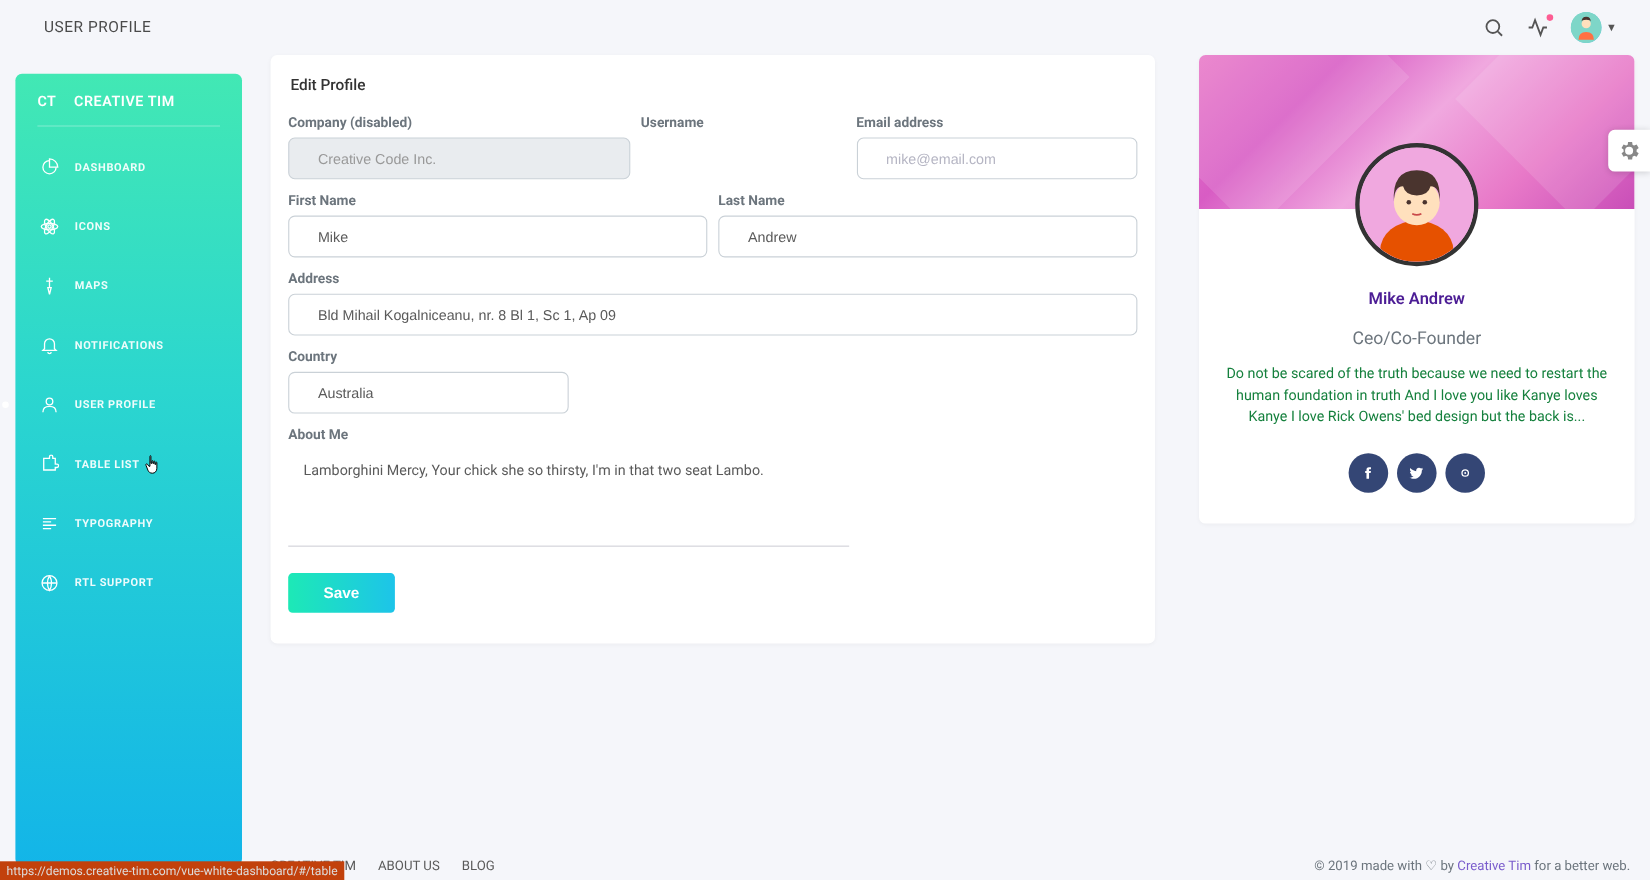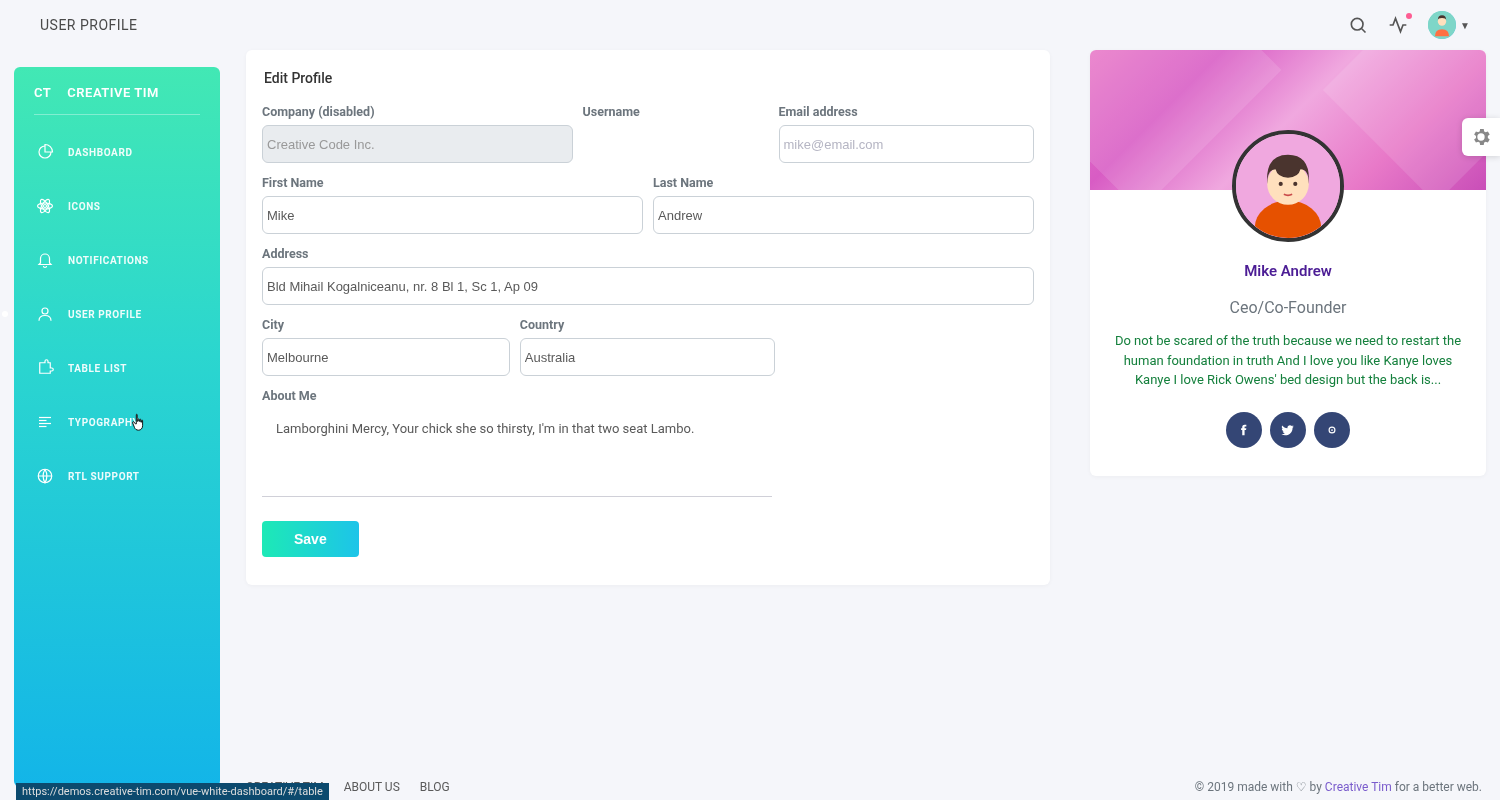--- a/index.html
+++ b/index.html
@@ -37,21 +37,21 @@
 .edit-card .inner { padding: 0 16px; }
 .card-title { font-size:14px; color:#333; margin-bottom:18px; padding:0 2px; font-weight:500; }
 
 .form-row { display:flex; gap:10px; margin-bottom:12px; }
 .form-group { display:flex; flex-direction:column; flex:1; }
 .form-group.w-5 { flex: 0 0 calc(41% - 6px); }
 .form-group.w-3 { flex: 0 0 calc(25% - 7px); }
 .form-group.w-4a { flex: 1; }
 .form-group.w-6 { flex: 0 0 calc(50% - 5px); }
 .form-label { font-size:12.5px; color:#6c757d; margin-bottom:6px; font-weight:700; }
-.form-input { height:38px; border:1px solid #cad1d7; border-radius:6px; padding:0 4px; font-size:13px; color:#5a5a5a; background:#fff; }
+.form-input { height:38px; border:1px solid #cad1d7; border-radius:6px; padding:0 26px; font-size:13px; color:#5a5a5a; background:#fff; }
 .form-input::placeholder { color:#b5b5c3; }
 .form-input:disabled { background:#e9ecef; color:#999; }
 .form-textarea { border:none; border-bottom:1px solid #d0d0d8; padding:12px 14px 30px 14px; font-size:13px; color:#5a5a5a; resize:none; width:66%; font-family:inherit; background:transparent; }
 
 .btn-save { margin-top:24px; margin-left:0; border:none; background: linear-gradient(90deg,#1de9b6,#1dc4e9); color:#fff; font-size:14px; font-weight:600; padding:10px 32px; border-radius:4px; cursor:pointer; }
 
 
 .profile-card { width: 396px; overflow:hidden; }
 .profile-header { height:140px; background: linear-gradient(135deg, #e879c8 0%, #d85cc4 25%, #f0a8df 50%, #e879c8 75%, #c94eb8 100%); position:relative; }
 .profile-header::before, .profile-header::after { content:""; position:absolute; background:rgba(255,255,255,0.12); }
@@ -68,21 +68,21 @@
 .social-btn { width:36px; height:36px; border-radius:50%; background:#344675; color:#fff; display:flex; align-items:center; justify-content:center; cursor:pointer; }
 .social-btn svg { width:14px; height:14px; fill:#fff; }
 
 
 .footer { position:absolute; left:246px; right:18px; bottom:6px; display:flex; justify-content:space-between; align-items:center; font-size:12px; color:#6c757d; }
 .footer-left { display:flex; gap:20px; }
 .footer-left span { color:#5a5a5a; cursor:pointer; }
 .footer-right .link { color:#7a5ccc; }
 
 
-.status-bar { position:absolute; left:16px; bottom:0; background:#0c4a6e; color:#ddd; font-size:11px; padding:2px 6px; }
+.status-bar { position:absolute; left:0; bottom:0; background:#c2410c; color:#ddd; font-size:11px; padding:2px 6px; }
 
 
 .settings-float { position:absolute; right:0; top:118px; width:38px; height:38px; background:#fff; border-radius:6px 0 0 6px; box-shadow:0 1px 6px rgba(0,0,0,0.15); display:flex; align-items:center; justify-content:center; cursor:pointer; }
 .settings-float svg { width:22px; height:22px; fill:#888; }
 
 
 .hand-cursor { position:absolute; left:130px; top:412px; pointer-events:none; z-index:100; }
 .hand-cursor svg { width:18px; height:22px; }
 </style>
 </head>
@@ -142,20 +142,28 @@
             <ellipse cx="12" cy="12" rx="10" ry="4"></ellipse>
             <ellipse cx="12" cy="12" rx="10" ry="4" transform="rotate(60 12 12)"></ellipse>
             <ellipse cx="12" cy="12" rx="10" ry="4" transform="rotate(-60 12 12)"></ellipse>
           </svg>
         </span>
       <span class="nav-label">ICONS</span>
     </div>
     <div class="nav-item">
       <span class="nav-icon">
           <svg viewBox="0 0 24 24">
+            <path d="M12 2 L12 14 M8 6 L16 6 M10 14 L14 14 L12 22 Z"></path>
+          </svg>
+        </span>
+      <span class="nav-label">MAPS</span>
+    </div>
+    <div class="nav-item">
+      <span class="nav-icon">
+          <svg viewBox="0 0 24 24">
             <path d="M6 16 L6 10 A6 6 0 0 1 18 10 L18 16 L20 18 L4 18 Z"></path>
             <path d="M10 20 A2 2 0 0 0 14 20"></path>
           </svg>
         </span>
       <span class="nav-label">NOTIFICATIONS</span>
     </div>
     <div class="nav-item active">
       <span class="nav-icon">
           <svg viewBox="0 0 24 24">
             <circle cx="12" cy="8" r="4"></circle>
@@ -225,24 +233,20 @@
         </div>
 
         <div class="form-row">
           <div class="form-group">
             <label class="form-label">Address</label>
             <input class="form-input" value="Bld Mihail Kogalniceanu, nr. 8 Bl 1, Sc 1, Ap 09" style="">
           </div>
         </div>
 
         <div class="form-row">
-          <div class="form-group" style="flex:0 0 calc(33% - 7px)">
-            <label class="form-label">City</label>
-            <input class="form-input" value="Melbourne" style="">
-          </div>
           <div class="form-group" style="flex:0 0 calc(34% - 7px)">
             <label class="form-label">Country</label>
             <input class="form-input" value="Australia" style="">
           </div>
         </div>
 
         <div class="form-group">
           <label class="form-label">About Me</label>
           <textarea class="form-textarea" rows="3" style="">Lamborghini Mercy, Your chick she so thirsty, I'm in that two seat Lambo.</textarea>
         </div>

